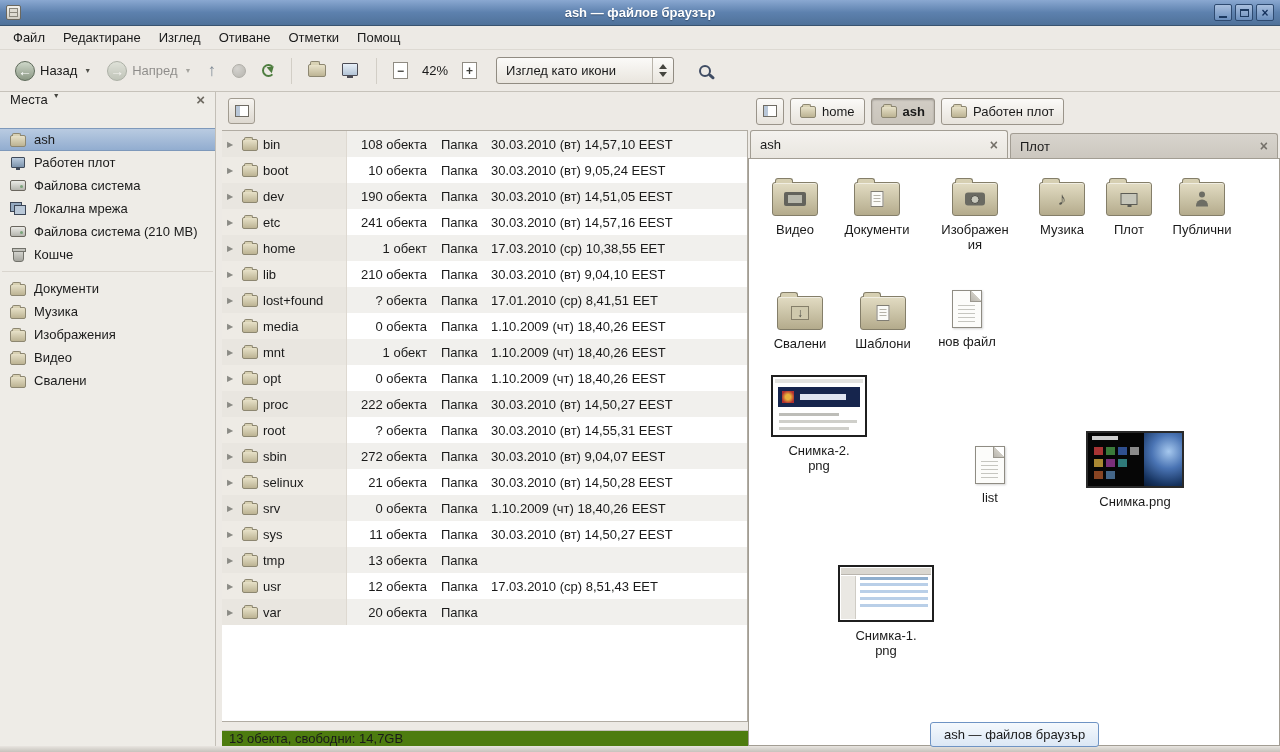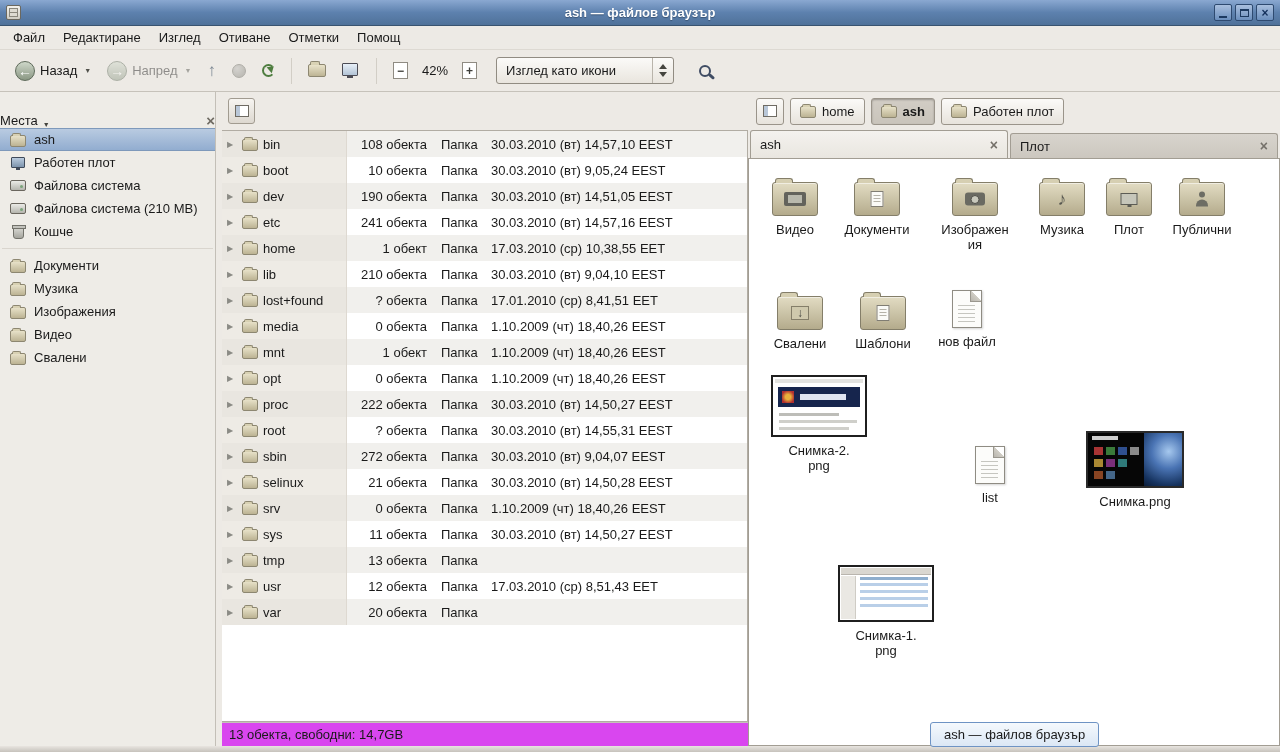--- a/index.html
+++ b/index.html
@@ -42,21 +42,21 @@
   .combo{display:flex;align-items:center;height:27px;width:178px;border:1px solid #918c82;border-radius:3px;background:linear-gradient(#fbfaf8,#e9e5de);padding-left:9px;margin-left:10px}
   .combo-spin{margin-left:auto;height:100%;display:flex;flex-direction:column;align-items:center;justify-content:center;border-left:1px solid #b9b4ab;padding:0 6px;gap:3px}
   .tri-up{width:0;height:0;border:4px solid transparent;border-bottom:5px solid #45453f}
   .tri-down{width:0;height:0;border:4px solid transparent;border-top:5px solid #45453f}
   .mag{position:relative;width:12px;height:12px;border:2px solid #3f4c63;border-radius:50%;flex:none}
   .mag::after{content:"";position:absolute;width:7px;height:3px;background:#3f4c63;right:-6px;bottom:-3px;transform:rotate(40deg);border-radius:2px}
   .searchbtn{margin-left:14px;padding:7px 9px}
 
   
   .sidebar{position:absolute;left:0;top:92px;width:216px;bottom:6px;background:#eeece7;border-right:1px solid #c3bfb7}
-  .sb-head{height:36px;display:flex;align-items:flex-end;padding:0 0;gap:5px}
+  .sb-head{height:36px;display:flex;align-items:flex-start;padding:0 10px;gap:5px}
   .sb-chev{font-size:7px;color:#45453f}
   .sb-close{margin-left:auto;color:#6f6b63;font-size:15px;font-weight:bold;line-height:1}
   .sb-item{height:23px;display:flex;align-items:center;gap:7px;padding-left:9px}
   .sb-item.sel{background:linear-gradient(#b9cbe1,#92add0);border-top:1px solid #7e99bb;border-bottom:1px solid #7e99bb}
   .sb-ico{width:18px;height:17px;display:flex;align-items:center;justify-content:center;flex:none}
   .lbl{white-space:nowrap}
   .sb-sep{height:1px;background:#d9d5ce;margin:5px 2px}
   .sfold{position:relative;width:16px;height:12px;background:linear-gradient(#e7e1c8,#bcb393);border:1px solid #8d8771;border-radius:2px;flex:none;margin-top:2px}
   .sfold::before{content:"";position:absolute;top:-3px;left:1px;width:7px;height:2px;background:#d8d1b3;border:1px solid #8d8771;border-bottom:none;border-radius:2px 2px 0 0}
   .i-desk{width:14px;height:11px;border:1px solid #3f4a5a;background:linear-gradient(#b9cbde,#7d94ad);position:relative;border-radius:1px}
@@ -85,21 +85,21 @@
   .sort-arrow{margin-left:auto;font-size:7px;color:#45453f}
   .row{display:flex;height:26px}
   .rows > .row:nth-child(odd){background:#f1f0ed}
   .cell{display:flex;align-items:center;padding:0 7px;white-space:nowrap;overflow:hidden}
   .cn{width:125px;gap:5px;padding-left:5px;background:#eeebe5;border-right:1px solid #ded9d1}
   .rows > .row:nth-child(odd) .cn{background:#e9e6e0}
   .cs{width:87px;justify-content:flex-end}
   .ct{width:50px}
   .cd{flex:1}
   .expander{font-size:8px;color:#8b8b85;width:10px;flex:none}
-  .status{position:absolute;left:0;right:0;bottom:0;height:24px;border-top:1px solid #c6c2ba;display:flex;align-items:center;padding:0 7px;background:#d946ef}
+  .status{position:absolute;left:0;right:0;bottom:0;height:16px;border-top:1px solid #c6c2ba;display:flex;align-items:center;padding:0 7px;background:#4d7c0f}
 
   
   .right{position:absolute;left:748px;top:92px;width:532px;bottom:6px;background:#edeae5}
   .pathbar{height:38px;display:flex;align-items:center;gap:6px;padding:0 8px}
   .pbtn{height:27px;display:flex;align-items:center;gap:6px;padding:0 9px;border:1px solid #9a948a;border-radius:3px;background:linear-gradient(#fbfaf8,#e7e3dc);white-space:nowrap}
   .pbtn.icon-only{padding:0 6px}
   .pbtn.active{background:linear-gradient(#d2cdc5,#c9c4bb);box-shadow:inset 0 1px 2px rgba(0,0,0,.28);font-weight:bold}
   .tabbar{height:28px;display:flex;align-items:flex-end;padding:0 2px;gap:2px}
   .tab{height:25px;display:flex;align-items:center;padding:0 9px;border:1px solid #a29d93;border-bottom:none;border-radius:3px 3px 0 0;background:linear-gradient(#d8d4cd,#ccc7bf)}
   .tab.active{background:linear-gradient(#f4f2ee,#e9e6e0);height:28px}
@@ -253,20 +253,26 @@
         <span class="lbl">Работен плот</span>
       </div>
     <div class="sb-item">
         <span class="sb-ico">
           <span class="i-drive"></span>
         </span>
         <span class="lbl">Файлова система</span>
       </div>
     <div class="sb-item">
         <span class="sb-ico">
+          <span class="i-net"></span>
+        </span>
+        <span class="lbl">Локална мрежа</span>
+      </div>
+    <div class="sb-item">
+        <span class="sb-ico">
           <span class="i-drive"></span>
         </span>
         <span class="lbl">Файлова система (210 MB)</span>
       </div>
     <div class="sb-item">
         <span class="sb-ico">
           <span class="i-trash"></span>
         </span>
         <span class="lbl">Кошче</span>
       </div>

